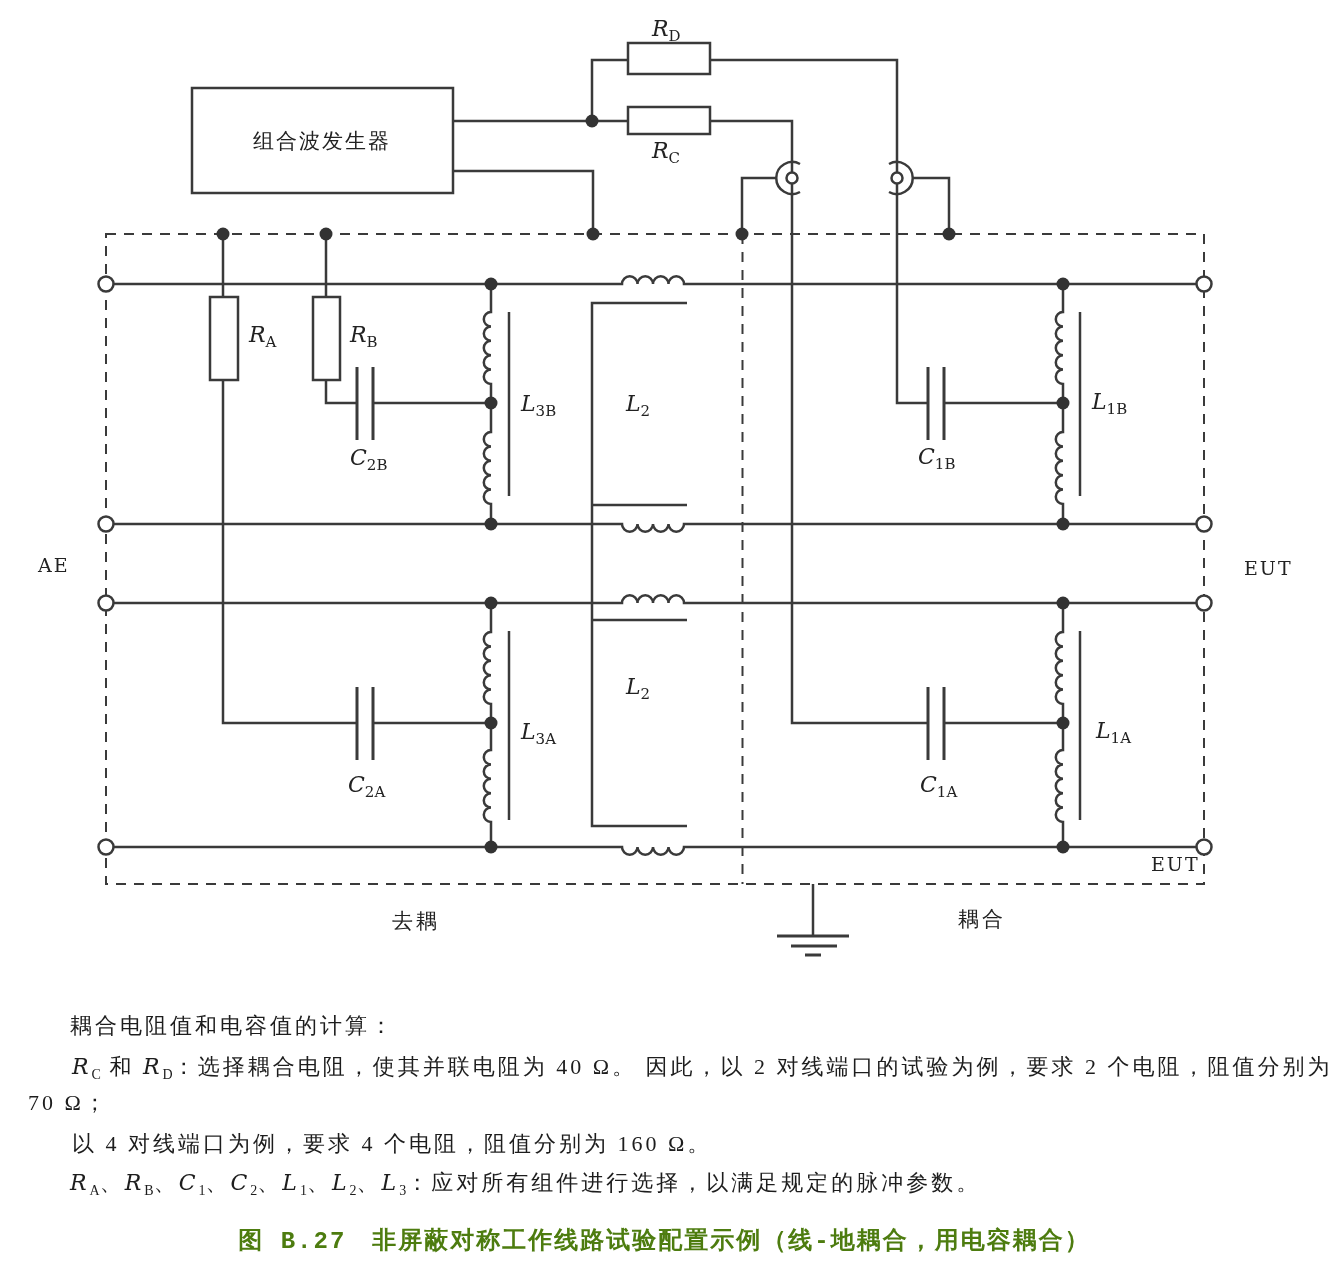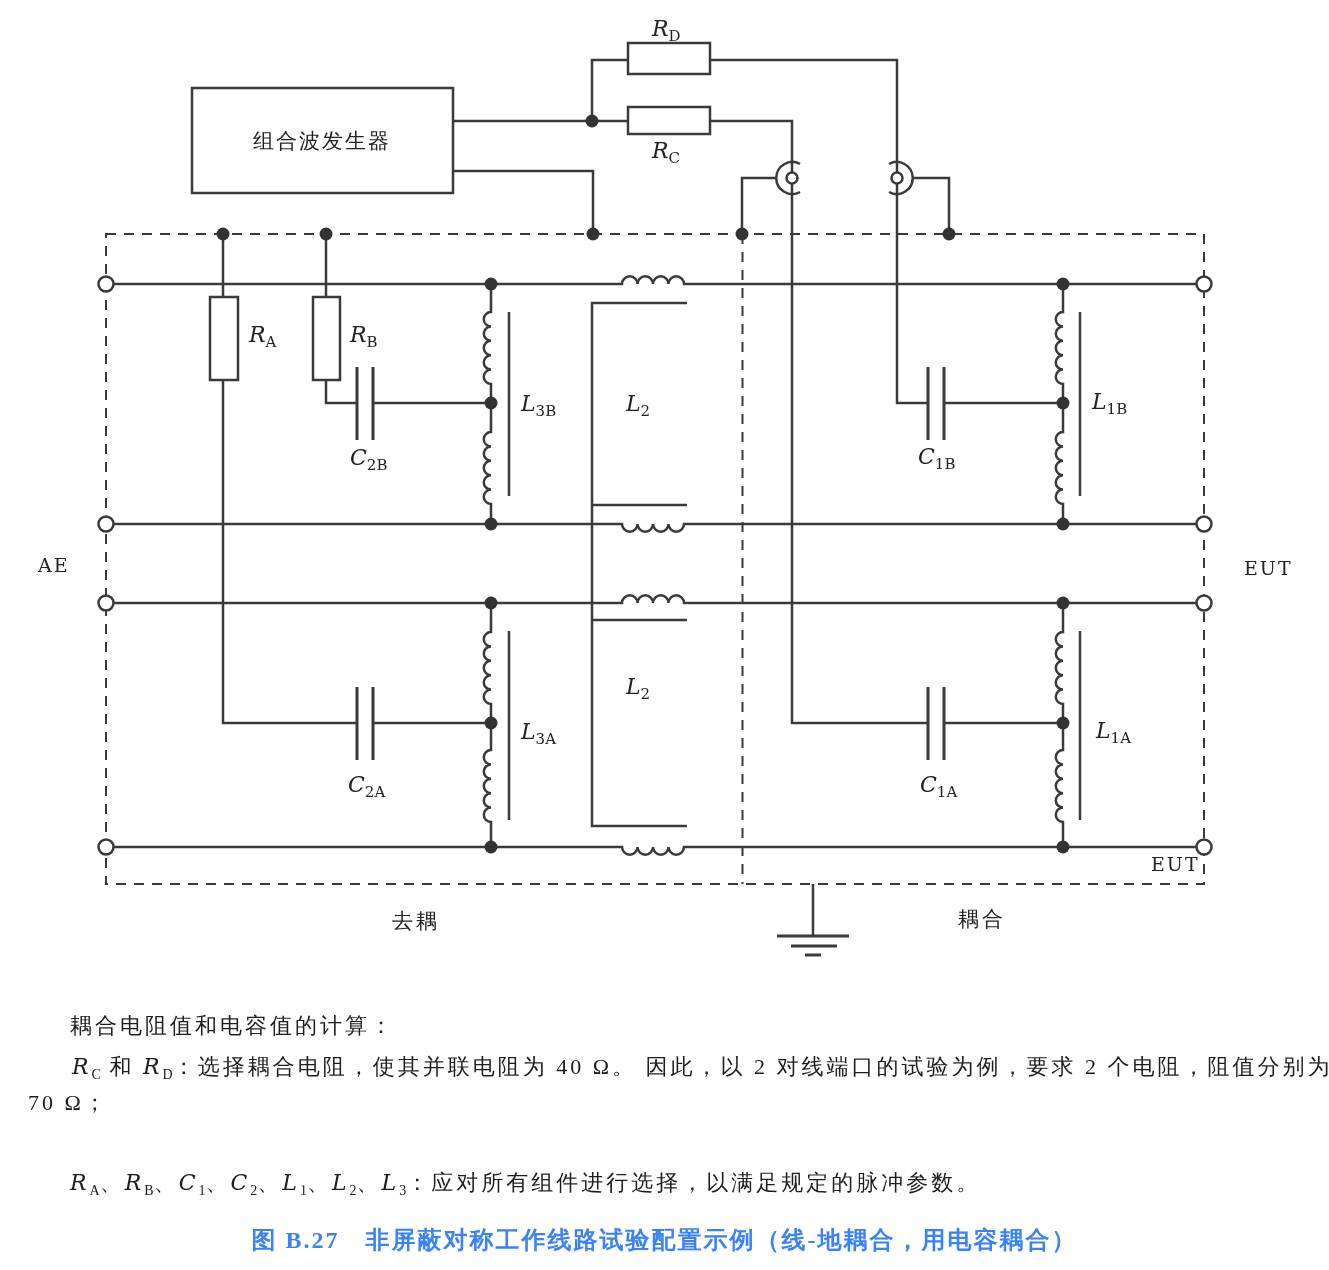--- a/index.html
+++ b/index.html
@@ -9,22 +9,22 @@
   svg text{fill:#222;}
   .clabel{font-family:"DejaVu Serif","Liberation Serif",serif;font-style:italic;font-size:22px;}
   .clabel .sub{font-style:normal;font-size:15px;}
   .cjk{font-family:"Liberation Serif","DejaVu Serif",serif;font-size:21px;letter-spacing:2px;}
   .term-label{font-family:"DejaVu Serif","Liberation Serif",serif;font-size:19px;letter-spacing:2px;}
   .zone-label{font-family:"Liberation Serif","DejaVu Serif",serif;font-size:21px;letter-spacing:3px;}
   .note{position:absolute;font-size:22px;letter-spacing:3px;white-space:nowrap;color:#1d1d1d;text-align:right;}
   .note sub{font-size:14px;letter-spacing:0;}
   .note .var{font-style:italic;font-family:"DejaVu Serif","Liberation Serif",serif;}
   .caption{position:absolute;left:0;top:1224px;width:100%;text-align:center;
-           font-family:Liberation Serif, serif;font-weight:bold;
-           font-size:24px;letter-spacing:2px;color:#3b82f6;}
+           font-family:Liberation Mono, monospace;font-weight:bold;
+           font-size:24px;letter-spacing:2px;color:#4d7c0f;}
 </style>
 </head>
 <body>
 
 <div class="page">
 
 <svg class="diagram" width="1329" height="990" viewBox="0 0 1329 990">
 
   <g stroke="#3a3a3a" stroke-width="2" fill="none" stroke-dasharray="10 8">
     <path d="M106 234 H1204 V884 H106 Z"></path>
@@ -155,17 +155,18 @@
     <text class="term-label" x="1244" y="575">EUT</text>
     <text class="term-label" x="1151" y="871">EUT</text>
     <text class="zone-label" x="392" y="928">去耦</text>
     <text class="zone-label" x="958" y="926">耦合</text>
   </g>
 </svg>
 
 <div class="note" style="left:70px;top:1011px">耦合电阻值和电容值的计算：</div>
 <div class="note" style="left:72px;top:1052px"><span class="var">R</span><sub>C</sub><span> 和 </span><span class="var">R</span><sub>D</sub><span>：选择耦合电阻，使其并联电阻为 40 Ω。 因此，以 2 对线端口的试验为例，要求 2 个电阻，阻值分别为</span></div>
 <div class="note" style="left:28px;top:1088px">70 Ω；</div>
+<div class="note" style="left:72px;top:1129px">以 4 对线端口为例，要求 4 个电阻，阻值分别为 160 Ω。</div>
 <div class="note" style="left:70px;top:1168px"><span class="var">R</span><sub>A</sub><span>、</span><span class="var">R</span><sub>B</sub><span>、</span><span class="var">C</span><sub>1</sub><span>、</span><span class="var">C</span><sub>2</sub><span>、</span><span class="var">L</span><sub>1</sub><span>、</span><span class="var">L</span><sub>2</sub><span>、</span><span class="var">L</span><sub>3</sub><span>：应对所有组件进行选择，以满足规定的脉冲参数。</span></div>
 
 <div class="caption">图 B.27　非屏蔽对称工作线路试验配置示例（线-地耦合，用电容耦合）</div>
 
 </div>
 
 </body></html>

